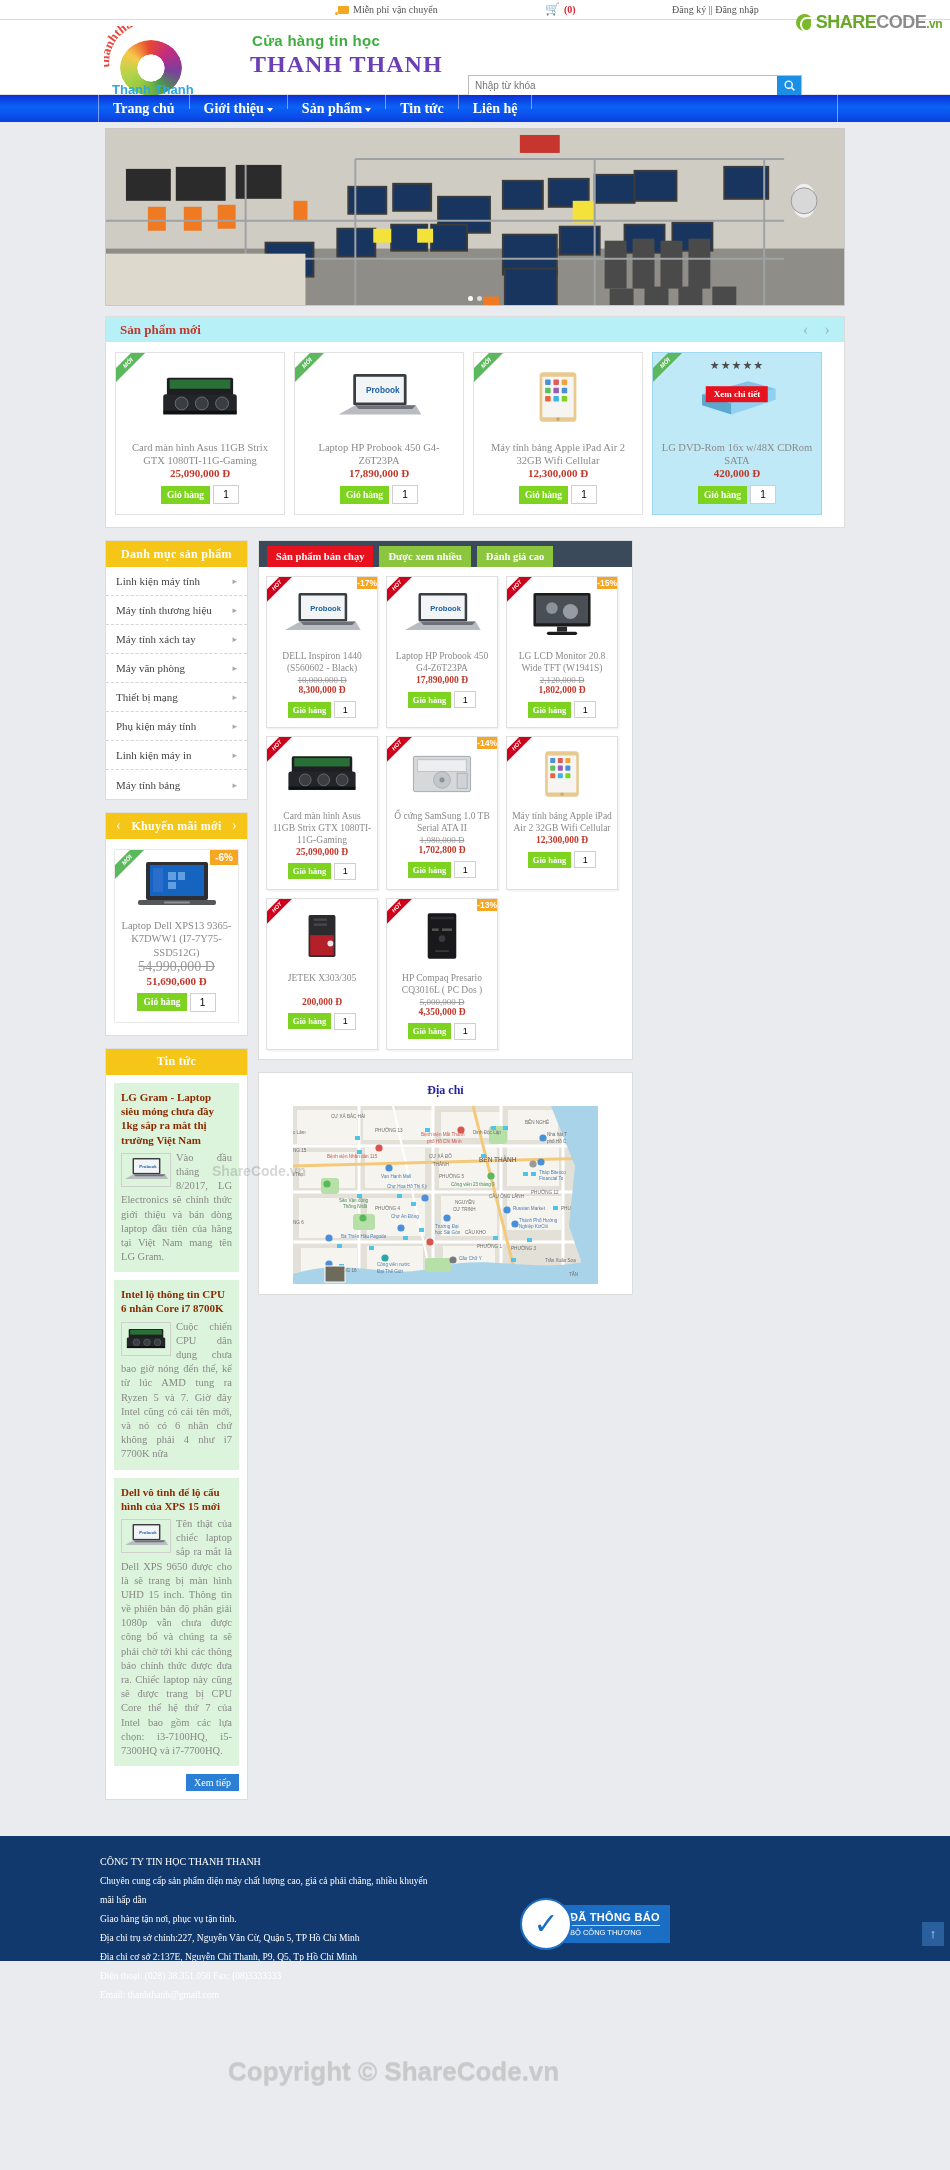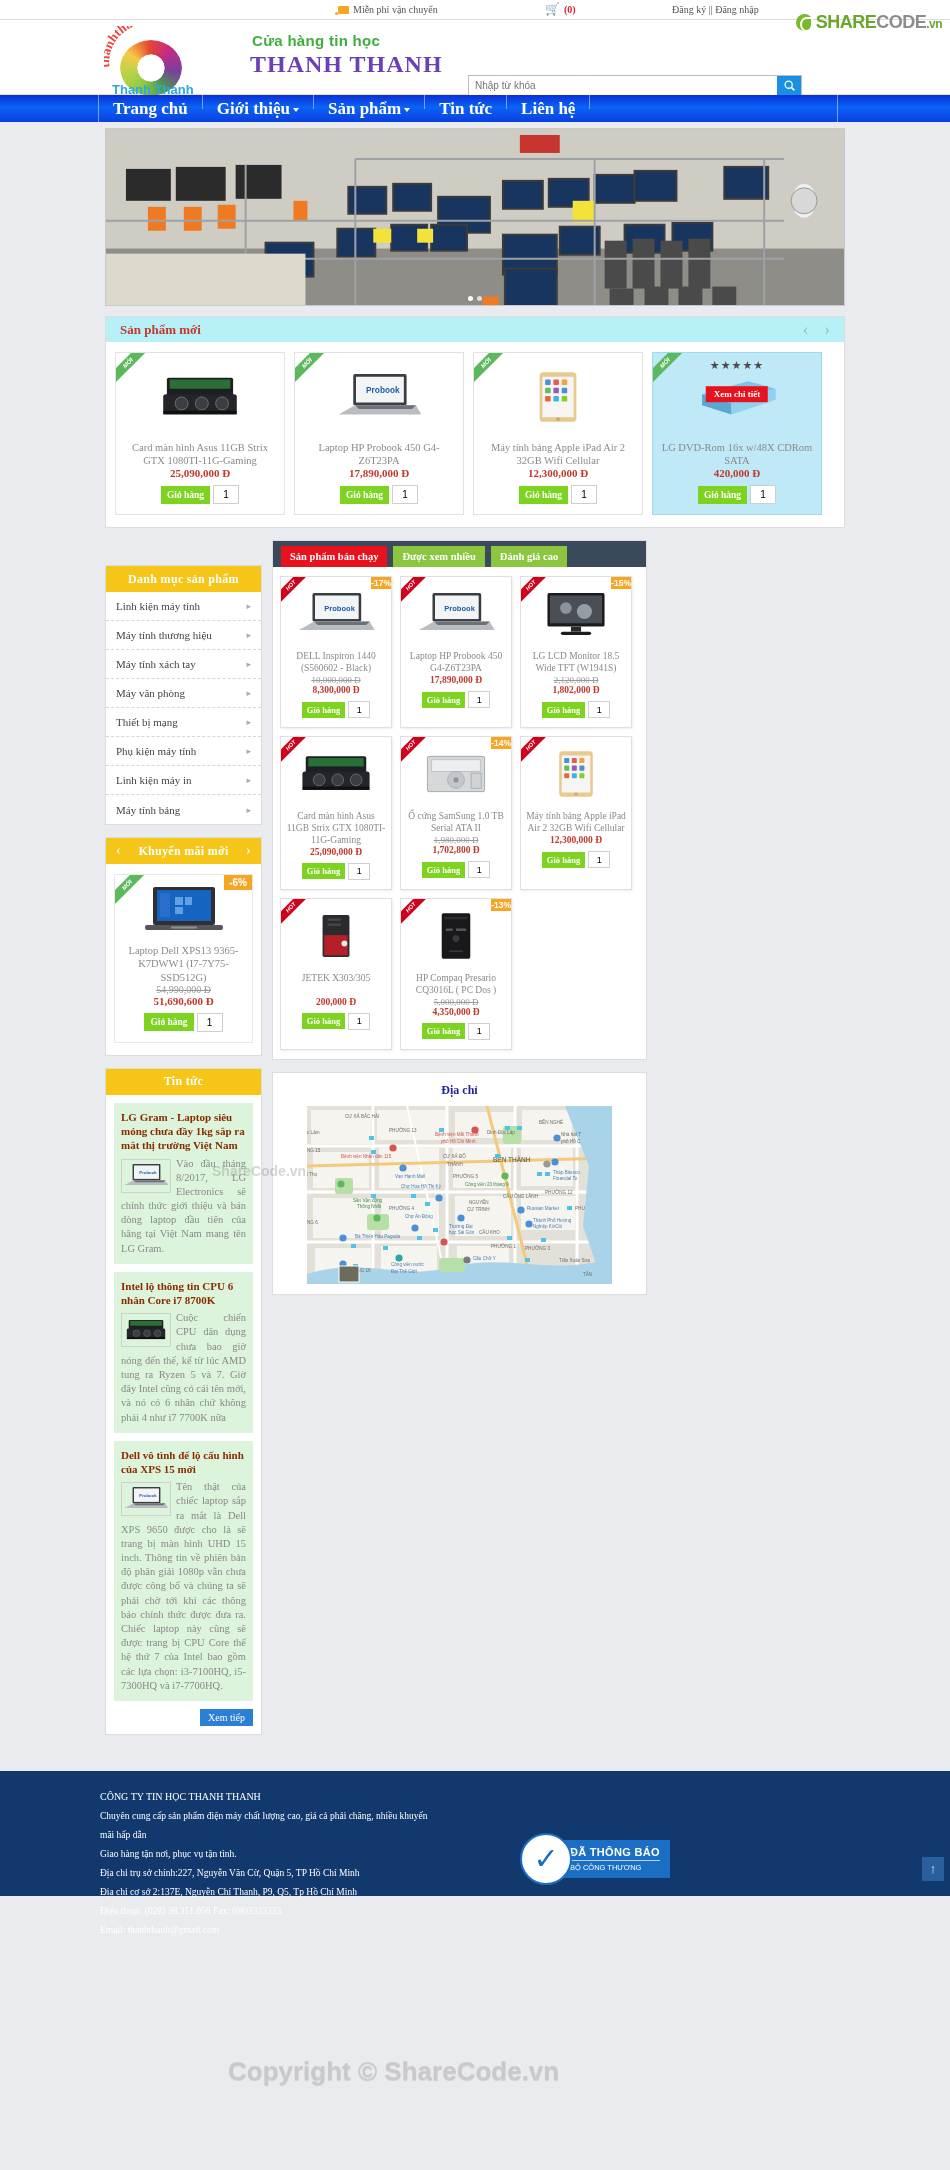--- a/index.html
+++ b/index.html
@@ -53,21 +53,21 @@
      font-family:"Liberation Sans",sans-serif; color:#666;}
   .search-btn { width:24px; background:#1a8fe3; display:flex; align-items:center; justify-content:center;
      color:#fff; cursor:pointer;}
   .search-btn svg{display:block;}
 
   
   .navbar { height:27px; background:linear-gradient(#0b2fd6,#0b63f6 45%,#0a3fe0); position:relative; }
   .navinner { position:absolute; left:98px; top:0; height:27px; width:740px; display:flex;
      border-left:1px solid rgba(255,255,255,.45); }
   .navitem { padding:0 14px; height:14px; line-height:27px; color:#fff; font-weight:bold;
-     font-size:17px; border-right:1px solid rgba(255,255,255,.45); white-space:nowrap; cursor:pointer;}
+     font-size:14px; border-right:1px solid rgba(255,255,255,.45); white-space:nowrap; cursor:pointer;}
   .navitem .caret { display:inline-block; margin-left:3px; border-left:3.5px solid transparent;
      border-right:3.5px solid transparent; border-top:4px solid #fff; vertical-align:middle;}
   .navfill{flex:1;border-right:1px solid rgba(255,255,255,.45);}
 
   
   .wrap { width:740px; margin:0 auto; position:relative; }
 
   
   .hero { margin-top:6px; width:740px; height:178px; position:relative; overflow:hidden;
      border:1px solid #c9c9c9; background:#8c8f91;}
@@ -82,40 +82,40 @@
      justify-content:space-between; padding:0 14px;}
   .panel-head .t { color:#c0392b; font-weight:bold; font-size:13px; }
   .arrows { display:flex; gap:16px; color:#9ab9be; font-size:17px; font-weight:300; }
   .arrows span{cursor:pointer;}
   .prod-row { display:flex; padding:10px 9px 12px 9px; gap:9px; }
   .pcard { width:170px; border:1px solid #e2e2e2; background:#fff; position:relative;
      padding:8px 6px 10px; text-align:center; }
   .pcard.hl { background:#bfe9f7; border-color:#9fd9ee; }
   .pimg { height:72px; display:flex; align-items:center; justify-content:center; position:relative;}
   .pname { font-size:10.5px; color:#8a8a8a; line-height:1.25; margin-top:8px; min-height:26px;}
-  .pold { font-size:10px; color:#999; text-decoration:line-through; }
+  .pold { font-size:14px; color:#999; text-decoration:line-through; }
   .pnew { font-size:11px; color:#c0392b; font-weight:bold; }
   .pbuy { display:flex; justify-content:center; align-items:center; gap:3px; margin-top:6px;}
   .btn-cart { background:#7ed321; color:#fff; font-size:9.5px; font-weight:bold; padding:4px 6px;
      border:none; cursor:pointer; font-family:"Liberation Serif",serif;}
   .qty { width:26px; height:19px; border:1px solid #cfcfcf; text-align:center; font-size:10px; background:#fff;}
   .ribbon { position:absolute; left:0; top:0; width:34px; height:34px; overflow:hidden; }
   .ribbon i { position:absolute; left:-12px; top:5px; width:48px; transform:rotate(-45deg);
      background:#5cb85c; color:#fff; font-size:6px; font-weight:bold; text-align:center;
      line-height:10px; font-family:"Liberation Sans",sans-serif;}
   .ribbon.hot i { background:#d0021b; }
   .disc { position:absolute; right:0; top:0; background:#f5a623; color:#fff; font-weight:bold;
      font-size:10px; padding:2px 5px; font-family:"Liberation Sans",sans-serif;}
   .xemct { position:absolute; left:50%; top:42%; transform:translate(-50%,-30%); background:#e8121f;
      color:#fff; font-size:9px; font-weight:bold; padding:3px 8px; white-space:nowrap;}
   .stars{position:absolute;top:6px;left:50%;transform:translateX(-50%);color:#4d4d4d;font-size:11px;letter-spacing:1px;}
 
   
   .cols { display:flex; gap:10px; margin-top:12px; align-items:flex-start; }
-  .sidebar { width:157px;margin-top:25px; }
+  .sidebar { width:143px; }
   .maincol { width:375px; }
 
   .side-box { background:#fff; border:1px solid #ddd; margin-bottom:12px; }
   .side-head { height:26px; background:#f5c518; color:#fff; font-weight:bold; font-size:12px;
      display:flex; align-items:center; justify-content:center; letter-spacing:.3px;}
   .side-head.arrowed { justify-content:space-between; padding:0 10px;}
   .side-head .ar{font-size:14px;font-weight:300;cursor:pointer;}
   .cat-item { height:29px; display:flex; align-items:center; justify-content:space-between;
      padding:0 10px; font-size:11px; color:#444; border-bottom:1px dashed #d6d6d6; cursor:pointer;}
   .cat-item:last-child{border-bottom:none;}
@@ -603,21 +603,21 @@
                 <div class="pimg">
                   <svg width="84" height="56" viewBox="0 0 100 62">
                     <rect x="16" y="6" width="68" height="40" rx="2" fill="#1c1c1e"></rect>
                     <rect x="19" y="9" width="62" height="33" fill="#4a4f55"></rect>
                     <circle cx="38" cy="24" r="7" fill="#9aa3ab" opacity=".8"></circle>
                     <circle cx="60" cy="28" r="9" fill="#b5bec6" opacity=".7"></circle>
                     <rect x="44" y="46" width="12" height="6" fill="#2a2a2c"></rect>
                     <rect x="32" y="52" width="36" height="4" rx="2" fill="#1c1c1e"></rect>
                   </svg>
                 </div>
-                <div class="pname">LG LCD Monitor 18.5 Wide TFT (W1941S)</div>
+                <div class="pname">LG LCD Monitor 20.8 Wide TFT (W1941S)</div>
                 <div class="pold">2,120,000 Đ</div>
                 <div class="pnew">1,802,000 Đ</div>
                 <div class="pbuy">
                   <button class="btn-cart">Giỏ hàng</button>
                   <input class="qty" value="1" style="">
                 </div>
               </div>
               <div class="gcard">
                 <div class="ribbon hot">
                   <i>HOT</i>

